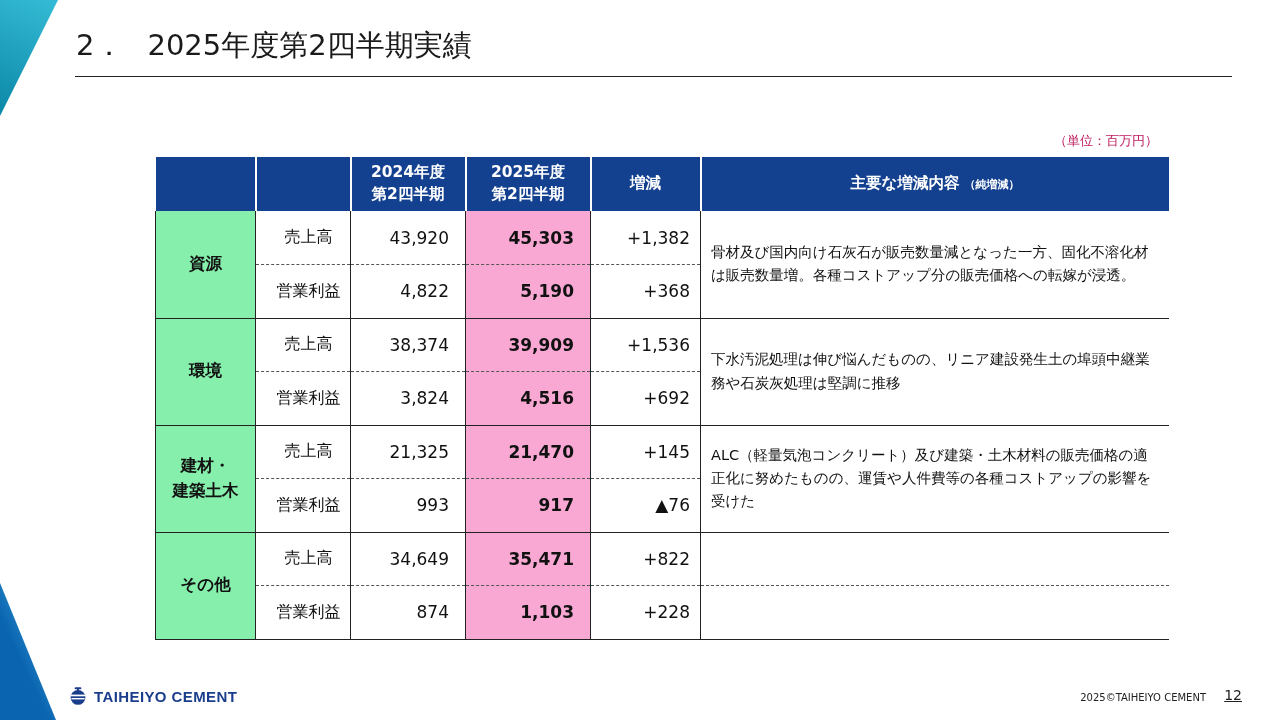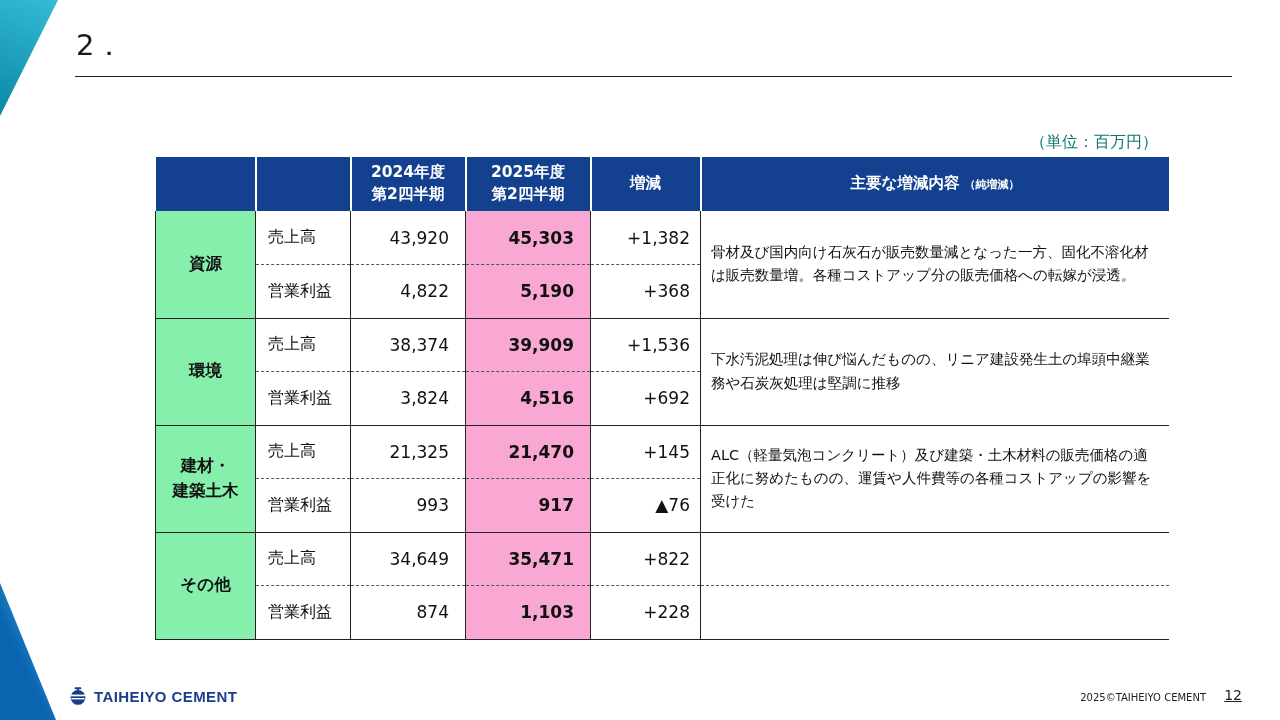--- a/index.html
+++ b/index.html
@@ -15,38 +15,38 @@
   }
   .tri-bottom{
     position:absolute;left:0;top:583px;width:56px;height:137px;
     background:linear-gradient(65deg,#0a64b0 40%,#45b7e8 100%);
     clip-path:polygon(0 0,100% 100%,0 100%);
   }
   
   .title-row{position:absolute;left:76px;top:26px;display:flex;gap:24px;font-size:29px;color:#1a1a1a;}
   .title-underline{position:absolute;left:75px;top:76px;width:1157px;border-top:1.5px solid #222;}
   .subtitle{position:absolute;left:164px;top:114px;font-size:19px;color:#111;}
-  .unit-label{position:absolute;right:122px;top:132px;font-size:16px;color:#0f766e;}
+  .unit-label{position:absolute;right:122px;top:132px;font-size:13px;color:#be185d;}
   
   .tablewrap{position:absolute;left:155px;top:157px;}
   table{border-collapse:collapse;table-layout:fixed;width:1013px;}
   thead tr{height:54px;}
   tbody tr{height:53.5px;}
   .h{
     background:#14418F;color:#fff;font-weight:bold;font-size:15.5px;text-align:center;
     vertical-align:middle;white-space:pre-line;line-height:1.4;border-left:2px solid #fff;
   }
   .h:first-child{border-left:none;}
   .h .sub{font-size:11px;margin-left:5px;}
   tbody td,tbody th{border-left:1.2px solid #222;vertical-align:middle;}
   .segname{
     font-weight:bold;font-size:16.5px;text-align:center;white-space:pre-line;line-height:1.5;
     border-bottom:1.3px solid #222;background:#86efac;
   }
-  .metric{font-size:16px;text-align:left;padding-left:12px;}
+  .metric{font-size:16px;text-align:center;padding-left:12px;}
   .num{font-size:17px;text-align:right;padding-right:16px;}
   .hl{background:#f9a8d4;font-weight:bold;}
   .chg{padding-right:10px;}
   .comment{
     font-size:14.5px;line-height:1.6;text-align:left;padding:4px 10px;
     vertical-align:middle;border-bottom:1.3px solid #222;
   }
   tr.bot td{border-bottom:1.3px solid #222;}
   .bd{border-bottom:1px dashed #555;}
   
@@ -58,20 +58,21 @@
 </head>
 <body>
 
 <div class="slide">
 
   <div class="tri-top"></div>
   <div class="tri-bottom"></div>
 
   <div class="title-row">
     <span>2．</span>
+    <span>2025年度第2四半期実績</span>
   </div>
   <div class="title-underline"></div>
 
   <div class="unit-label">（単位：百万円）</div>
 
   <div class="tablewrap">
     <table>
       <colgroup>
         <col style="width:100px">
           <col style="width:95px">

